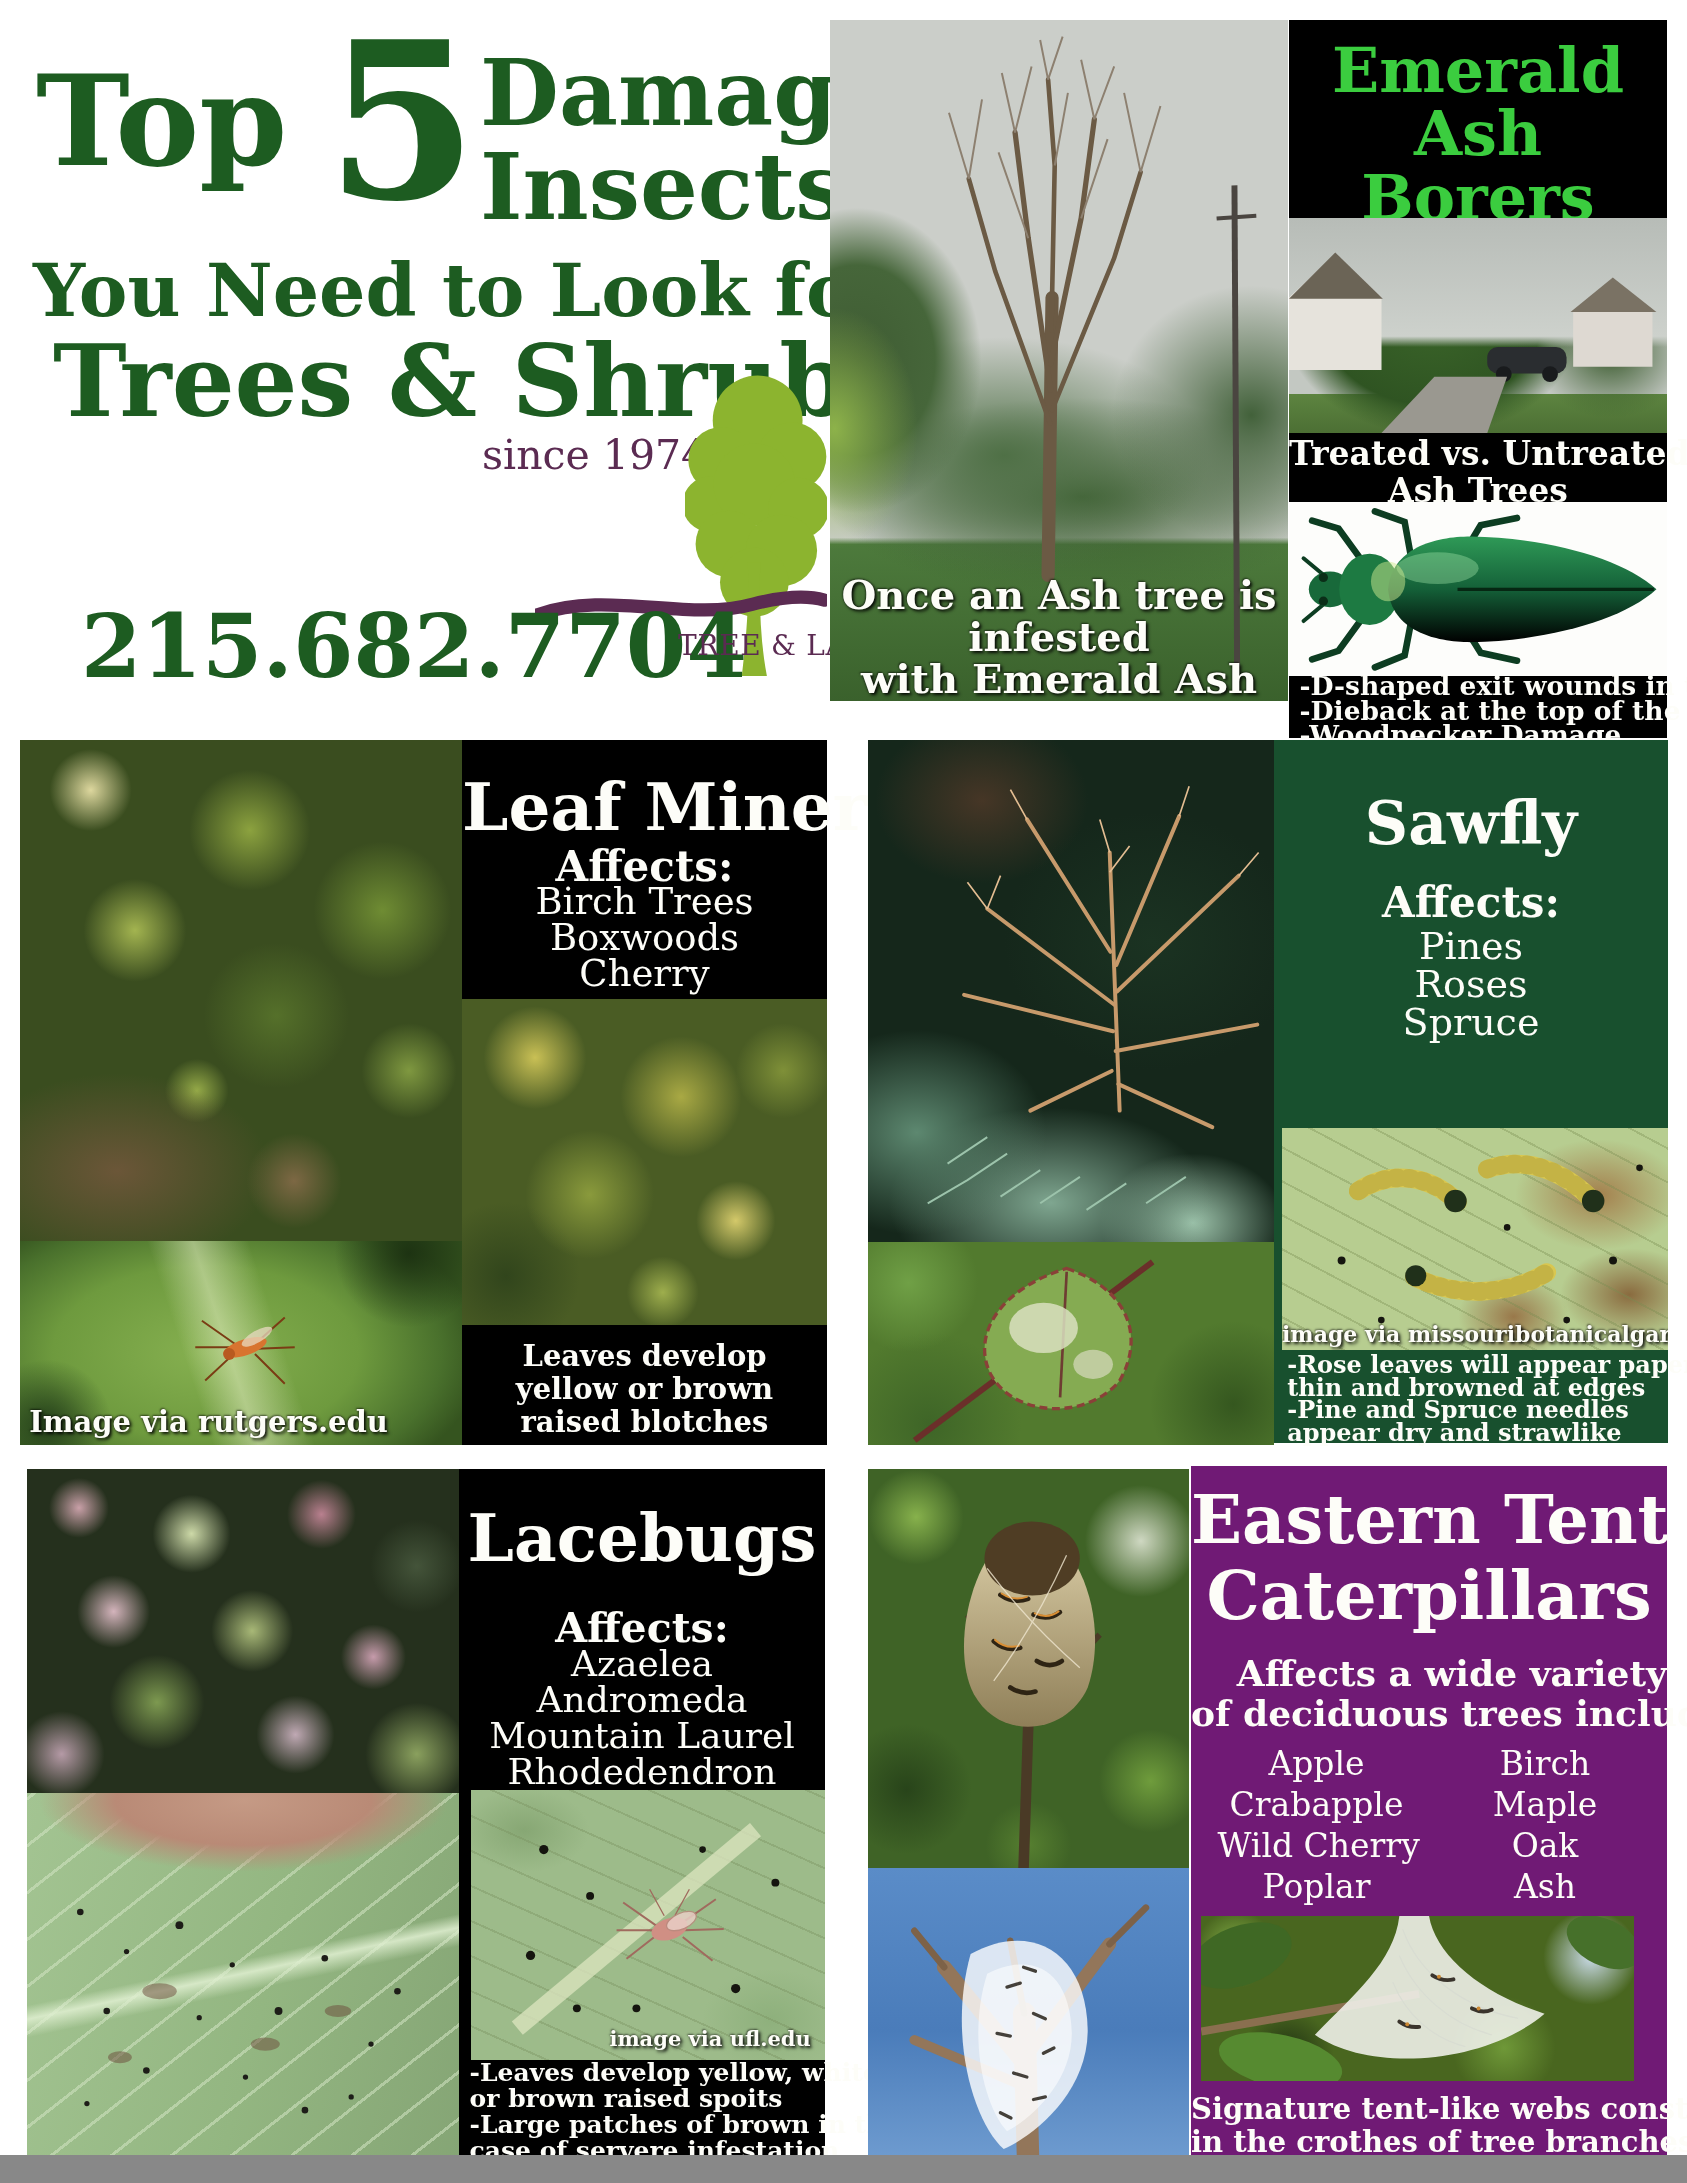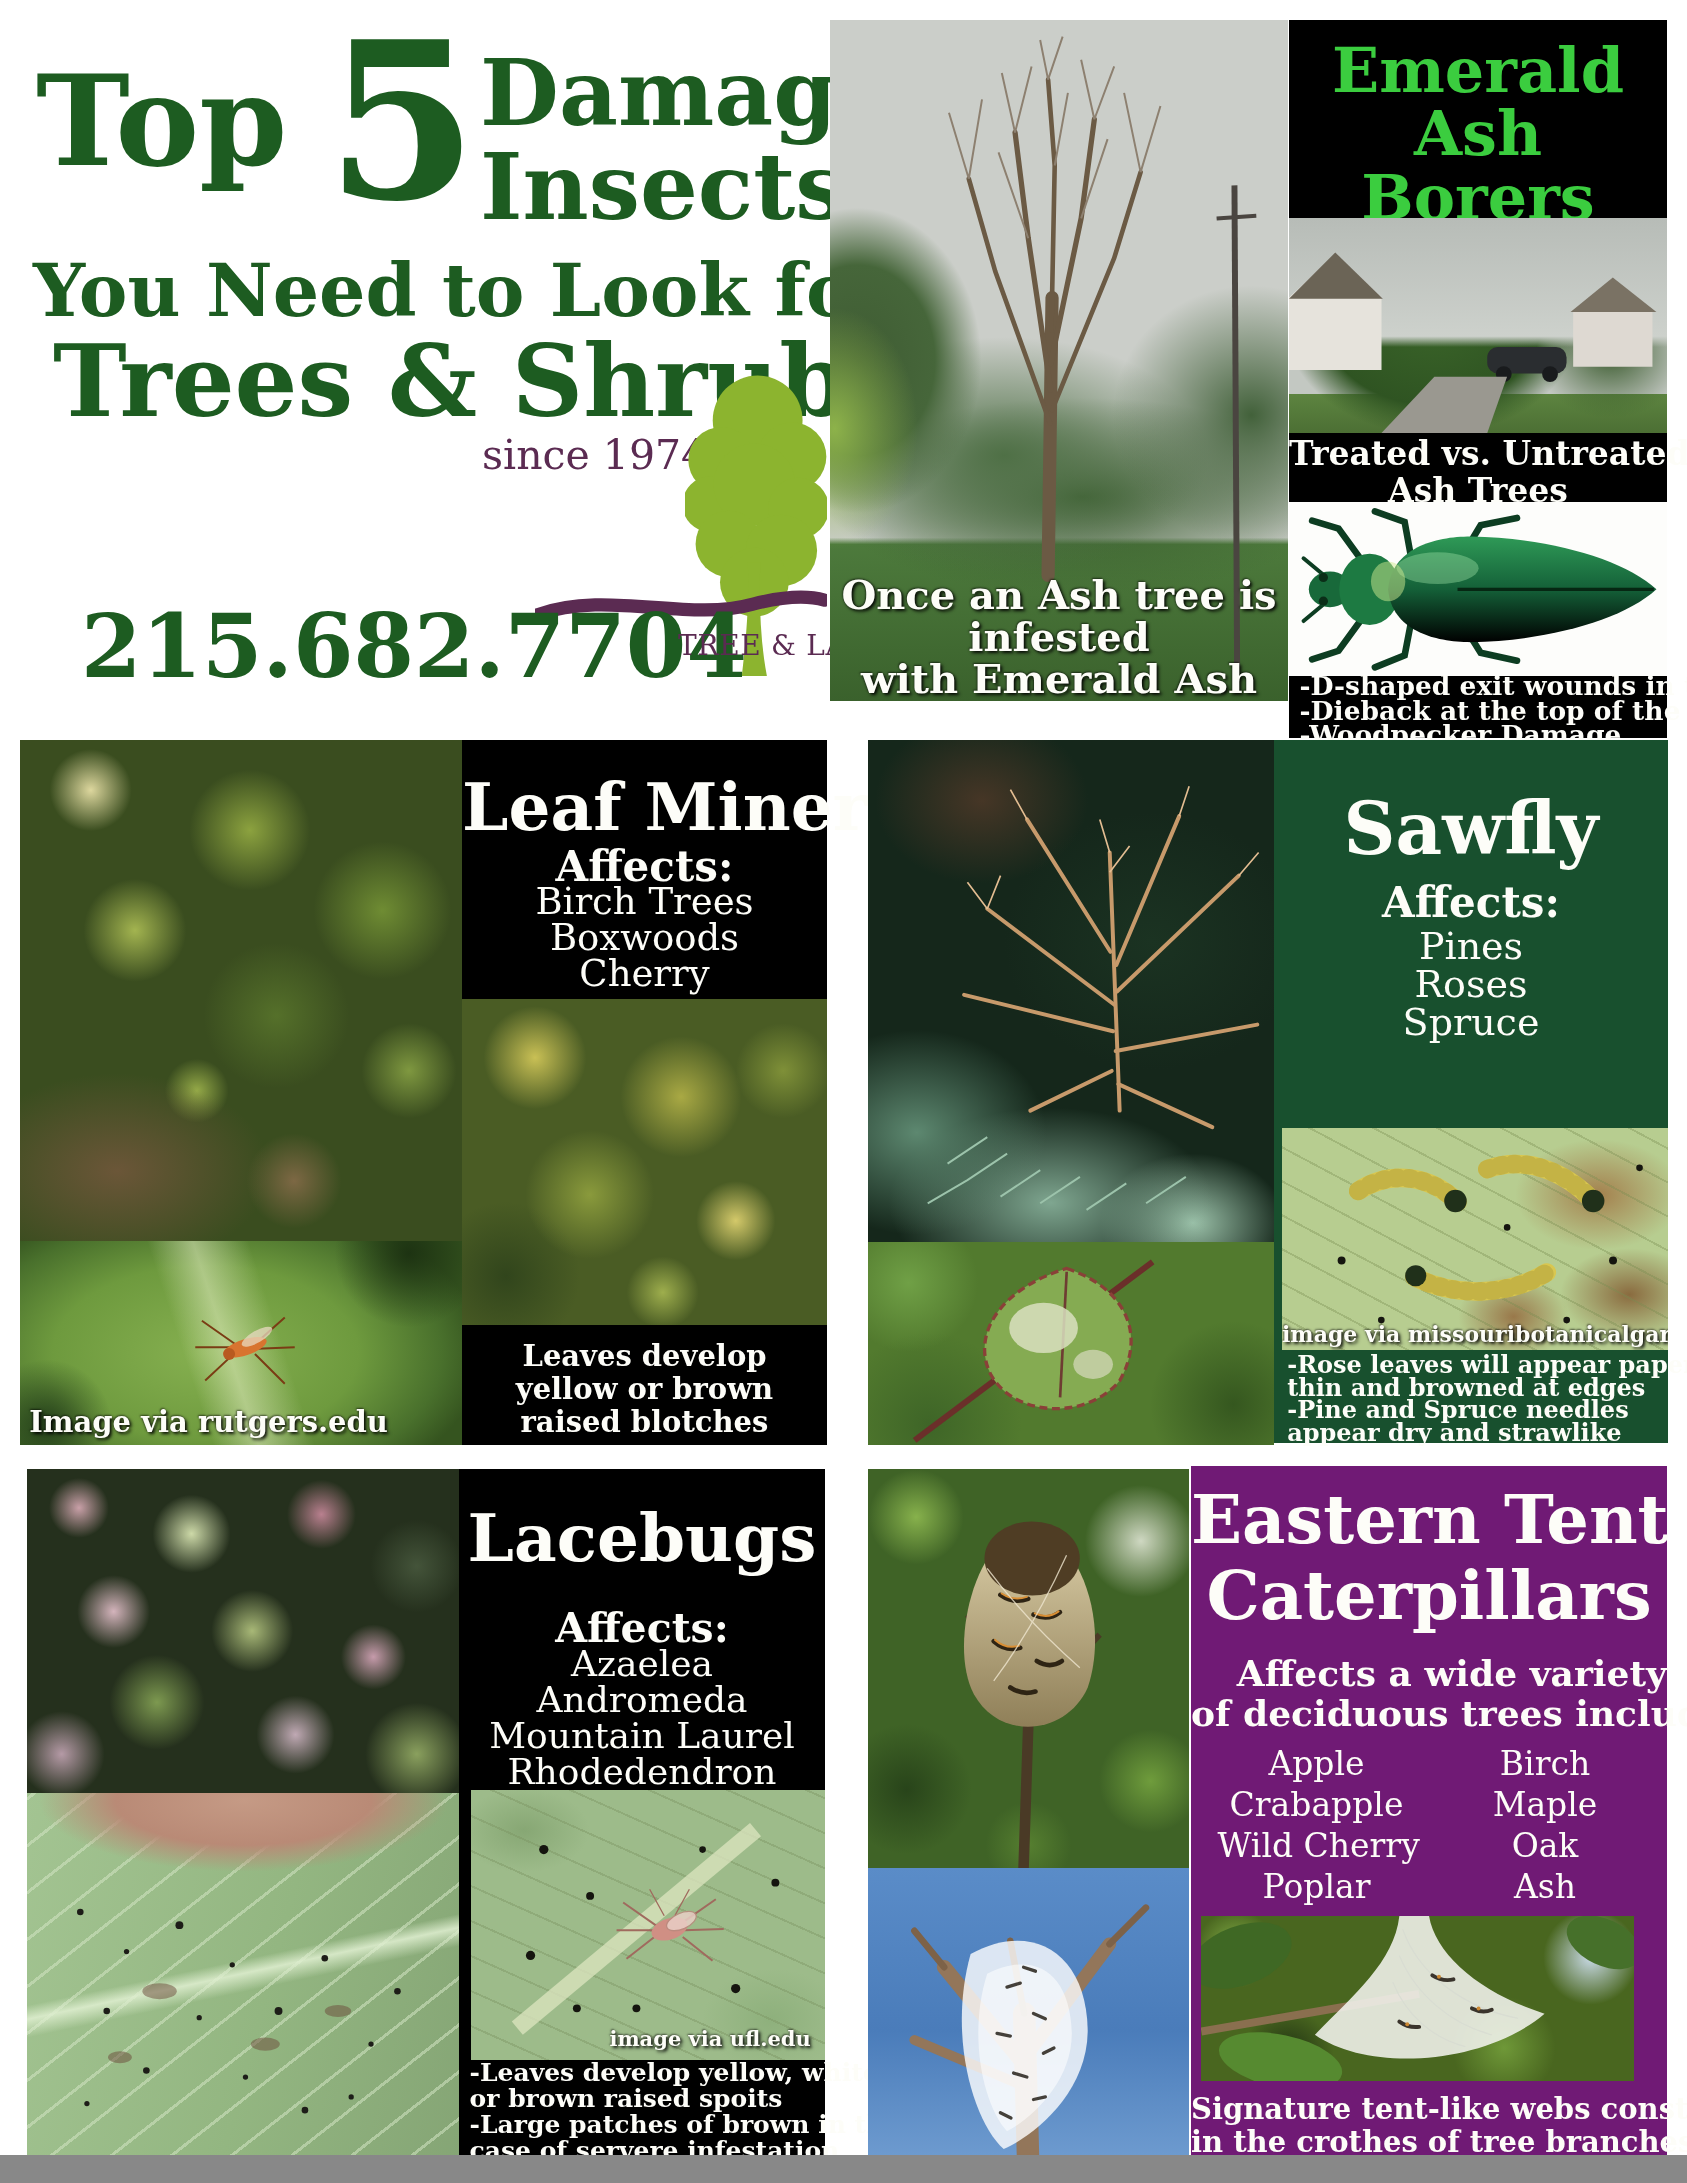--- a/index.html
+++ b/index.html
@@ -379,21 +379,21 @@
     <svg width="406" height="203" viewBox="0 0 613 307">
       <path d="M70,300 L430,30" stroke="#6b2f2a" stroke-width="9"></path>
       <path d="M300,40 C390,70 420,140 380,210 C330,270 220,265 185,200 C155,140 200,70 300,40 Z" fill="#85ab52" stroke="#8a4038" stroke-width="5" stroke-dasharray="12 7"></path>
       <path d="M300,45 L290,235" stroke="#6e3c32" stroke-width="4"></path>
       <ellipse cx="265" cy="130" rx="52" ry="38" fill="#d9dfc0" opacity="0.85"></ellipse>
       <ellipse cx="340" cy="185" rx="30" ry="22" fill="#cdd5b2" opacity="0.8"></ellipse>
     </svg>
   </div>
 
   <div class="abs sf-panel">
-    <div class="abs pnl-title b white ctr nw" style="top:53px;font-size:72px">Sawfly</div>
+    <div class="abs pnl-title b white ctr nw" style="top:53px;font-size:60px">Sawfly</div>
     <div class="abs pnl-affects b white ctr nw" style="top:142px;font-size:42px">Affects:</div>
     <div class="abs sf-items white ctr">
       <div class="nw">Pines</div>
       <div class="nw">Roses</div>
       <div class="nw">Spruce</div>
     </div>
 
     <div class="photo sf-photo">
       <svg width="386" height="222" viewBox="0 0 583 335">
         <g stroke="#d9c74f" stroke-width="28" fill="none" stroke-linecap="round">

